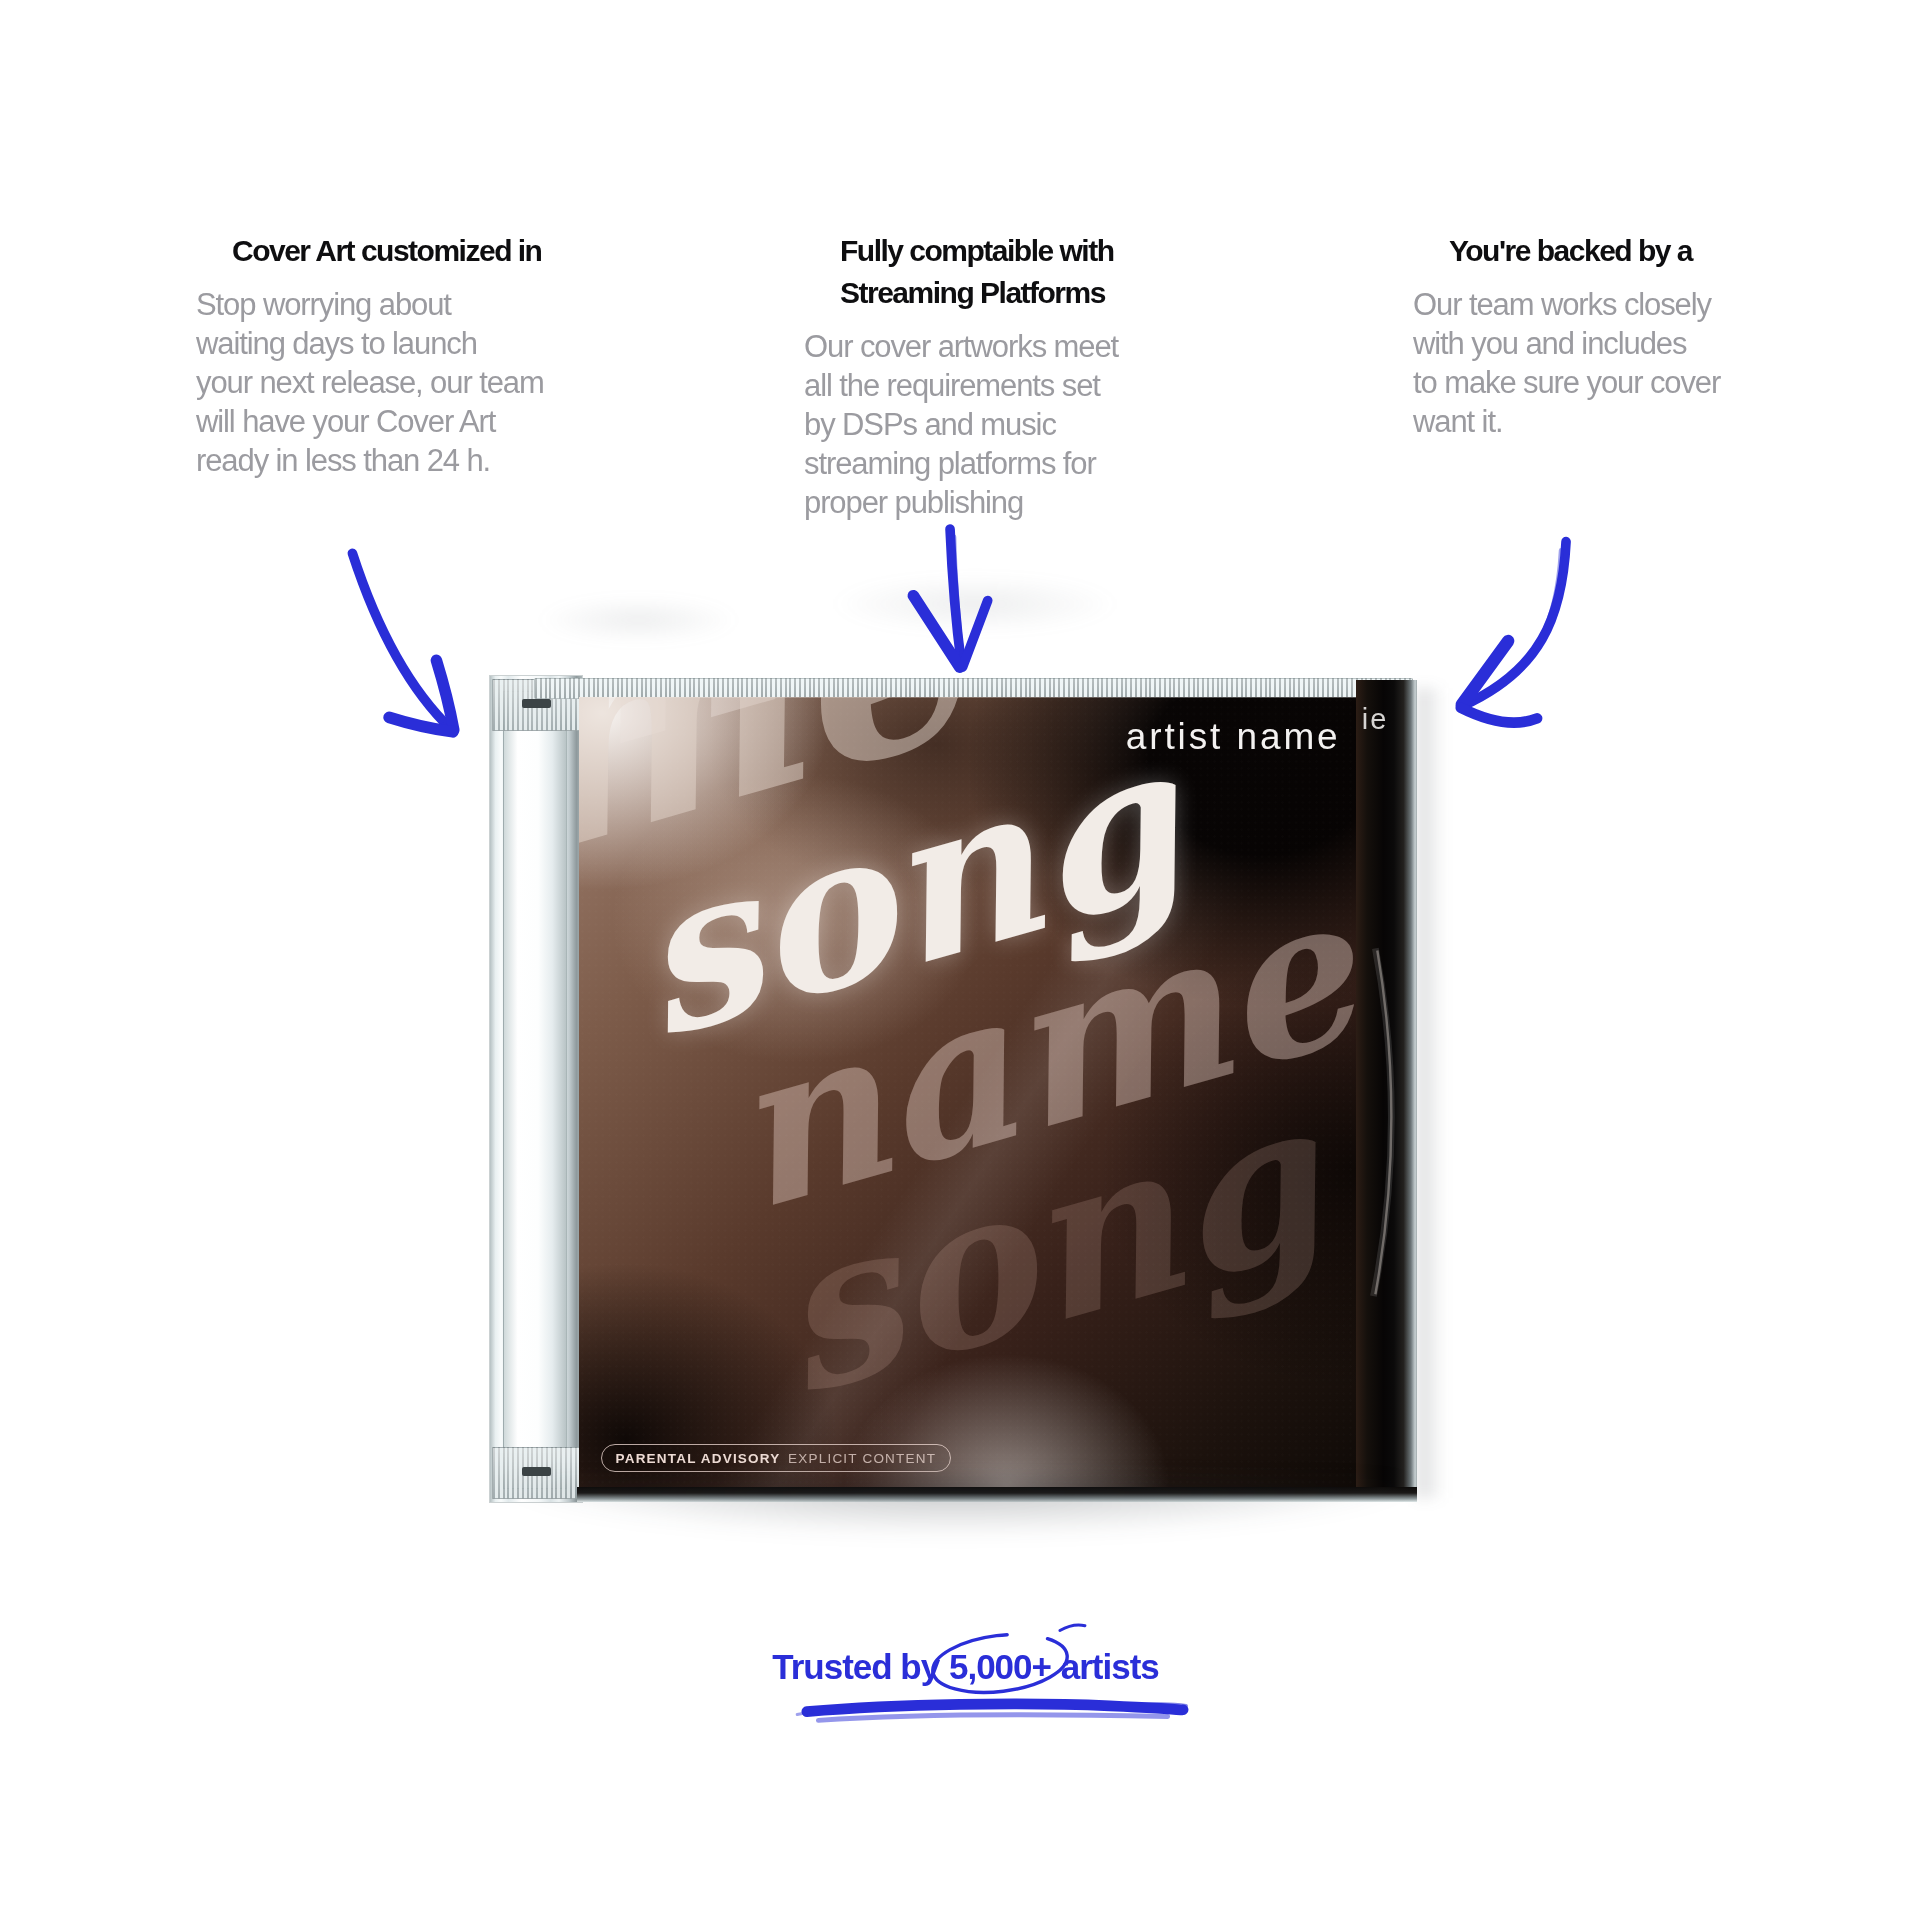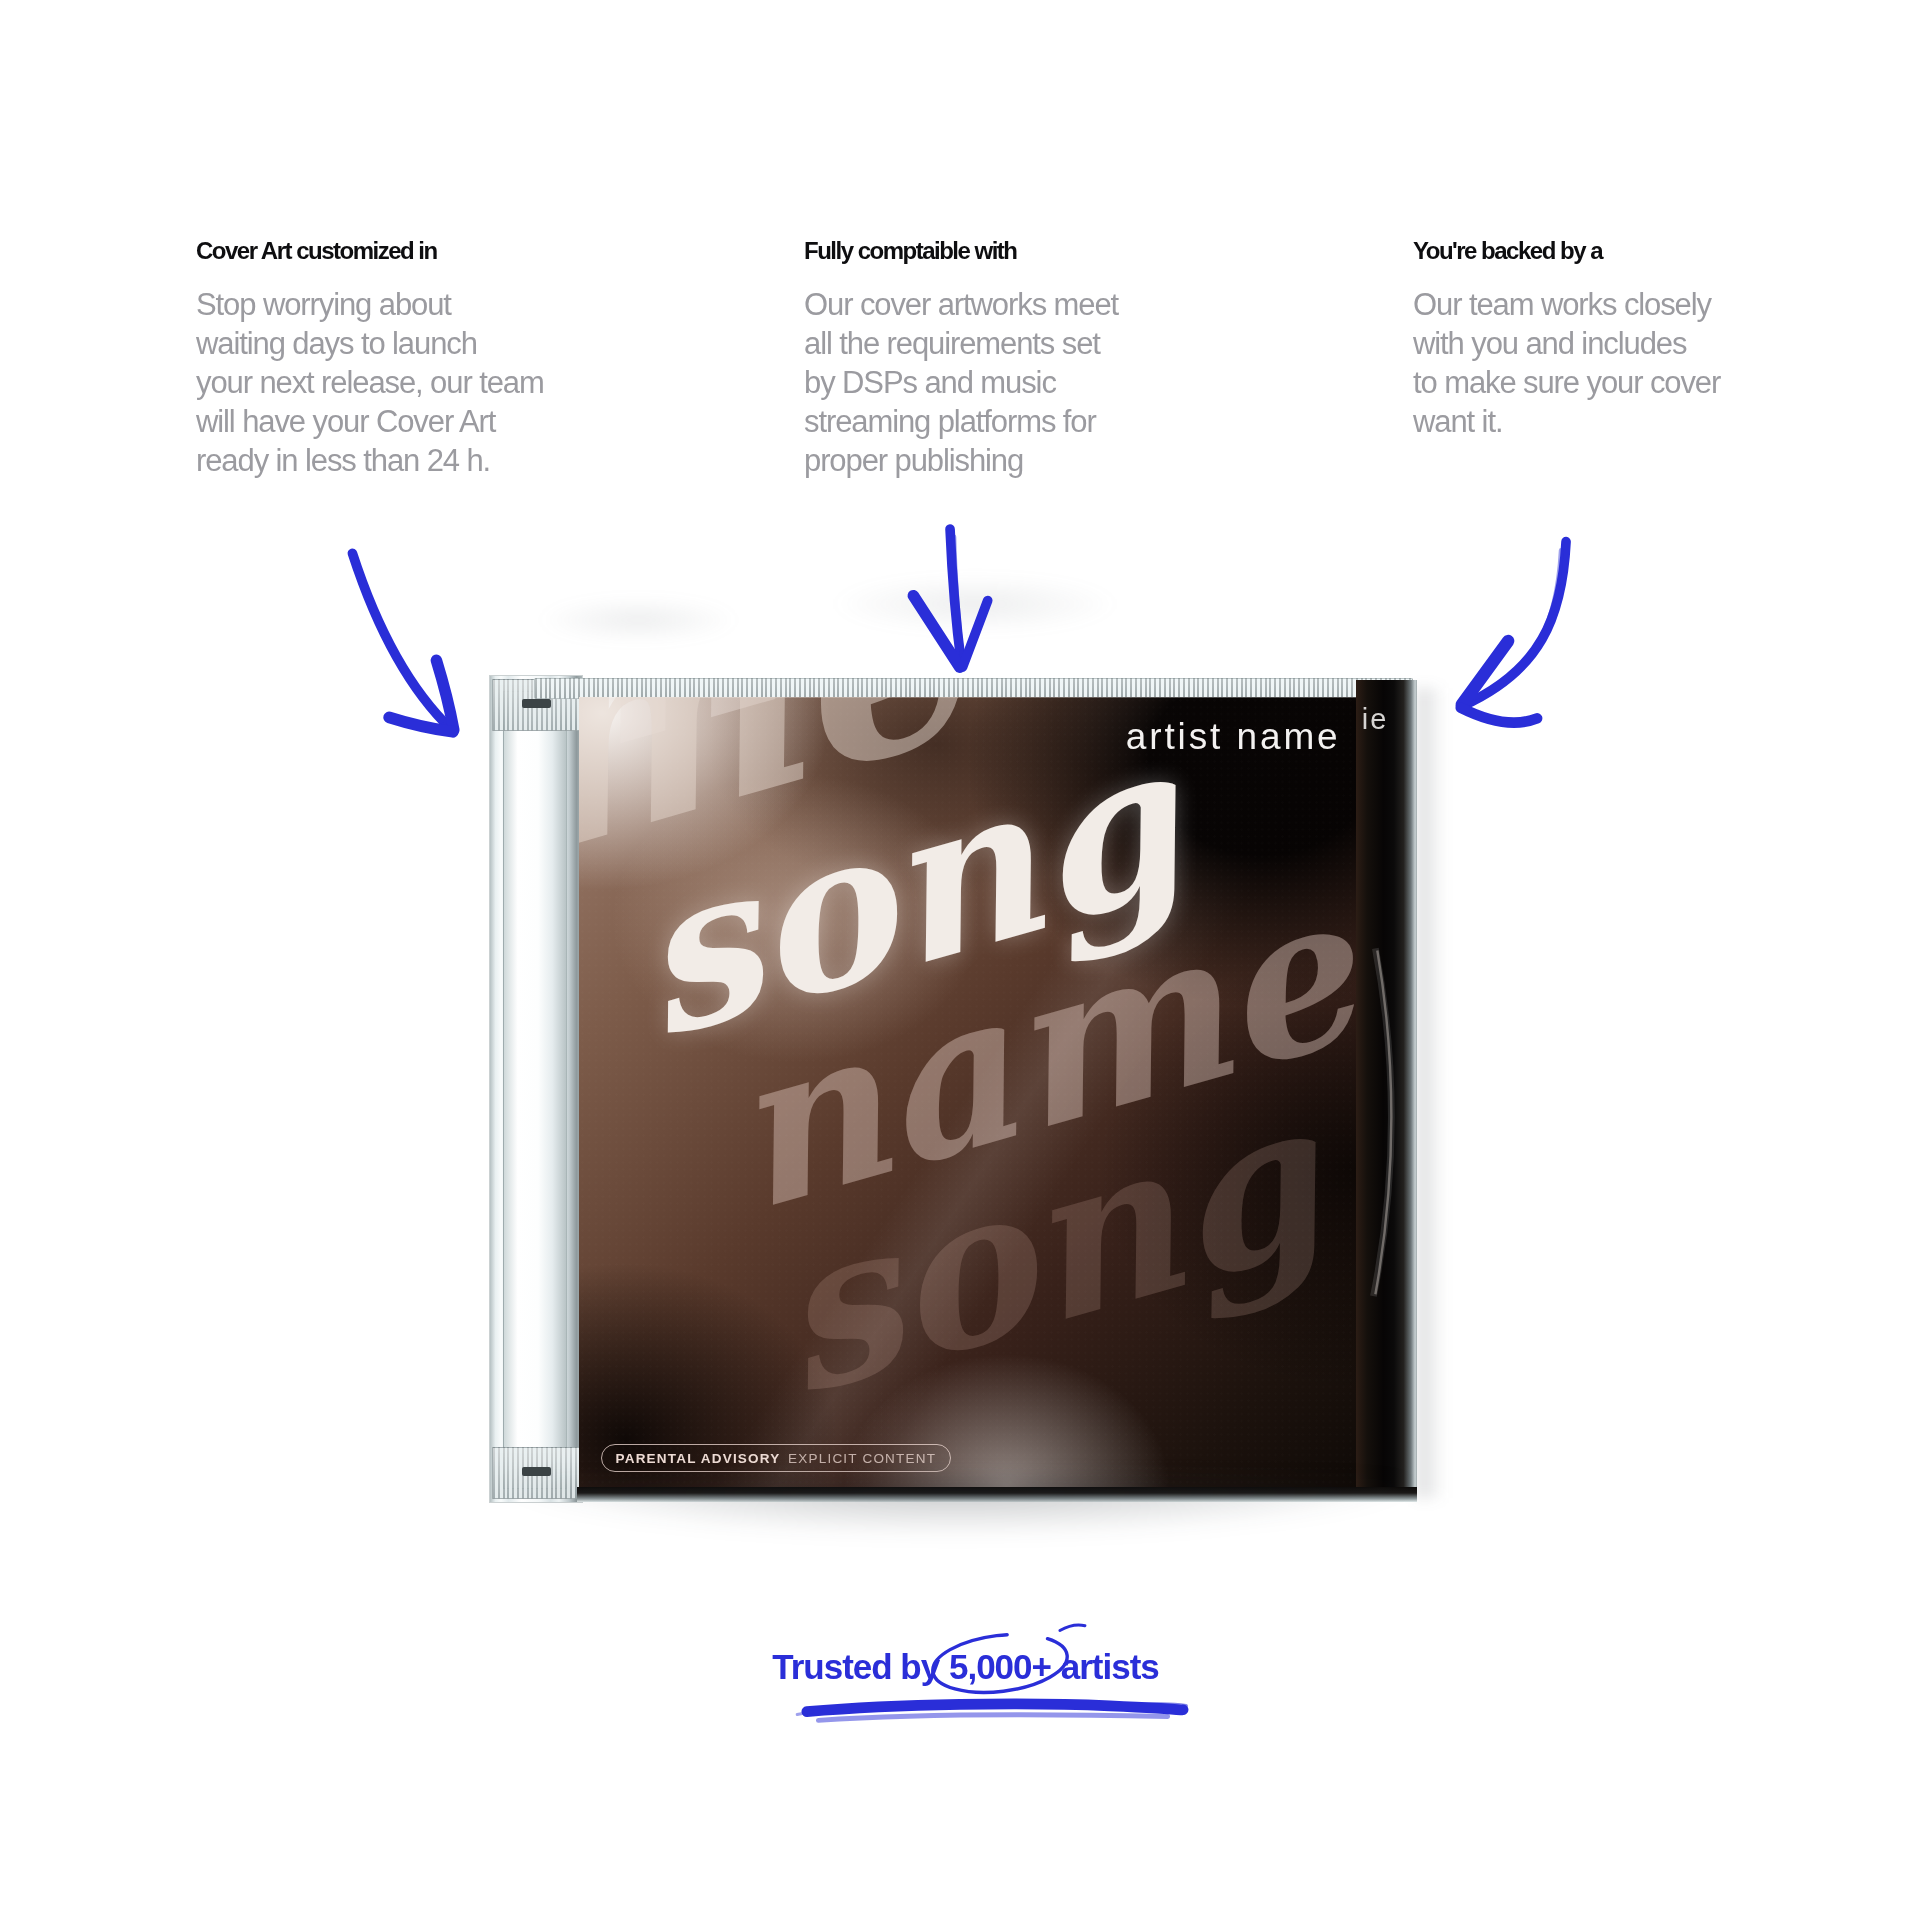--- a/index.html
+++ b/index.html
@@ -1,22 +1,22 @@
 <!DOCTYPE html>
 <html style="--accent-blue: #2a2ed8; --heading-text: #0e0e10; --body-text: #9b9ba0;"><head>
 <meta charset="utf-8">
 <style>
   html,body{margin:0;padding:0;background:#fff;}
   .stage{position:relative;width:1931px;height:1931px;background:#ffffff;overflow:hidden;
          font-family:"Liberation Sans",sans-serif;}
 
   
   .feature{position:absolute;top:230px;width:444px;}
-  .f-heading{font-weight:700;font-size:24px;line-height:42px;letter-spacing:-1.5px;
-             color:var(--heading-text,#0e0e10);}
+  .f-heading{font-weight:700;font-size:30px;line-height:42px;letter-spacing:-1.5px;
+             color:var(--heading-text,#0e0e10);margin-left:36px;}
   .h-line{white-space:nowrap;}
   .f-body{margin-top:12.6px;font-size:31px;line-height:39px;letter-spacing:-1.1px;
           color:var(--body-text,#9b9ba0);}
   .b-line{white-space:nowrap;}
 
   
   .annotations{position:absolute;left:0;top:0;pointer-events:none;}
   .ann{fill:none;stroke:var(--accent-blue,#2a2ed8);stroke-linecap:round;stroke-linejoin:round;}
 
   
@@ -119,20 +119,21 @@
       <div class="b-line">waiting days to launch</div>
       <div class="b-line">your next release, our team</div>
       <div class="b-line">will have your Cover Art</div>
       <div class="b-line">ready in less than 24 h.</div>
     </div>
   </div>
 
   <div class="feature" style="left:804px">
     <div class="f-heading">
       <div class="h-line">Fully comptaible with</div>
+      <div class="h-line">Streaming Platforms</div>
     </div>
     <div class="f-body">
       <div class="b-line">Our cover artworks meet</div>
       <div class="b-line">all the requirements set</div>
       <div class="b-line">by DSPs and music</div>
       <div class="b-line">streaming platforms for</div>
       <div class="b-line">proper publishing</div>
     </div>
   </div>
 

